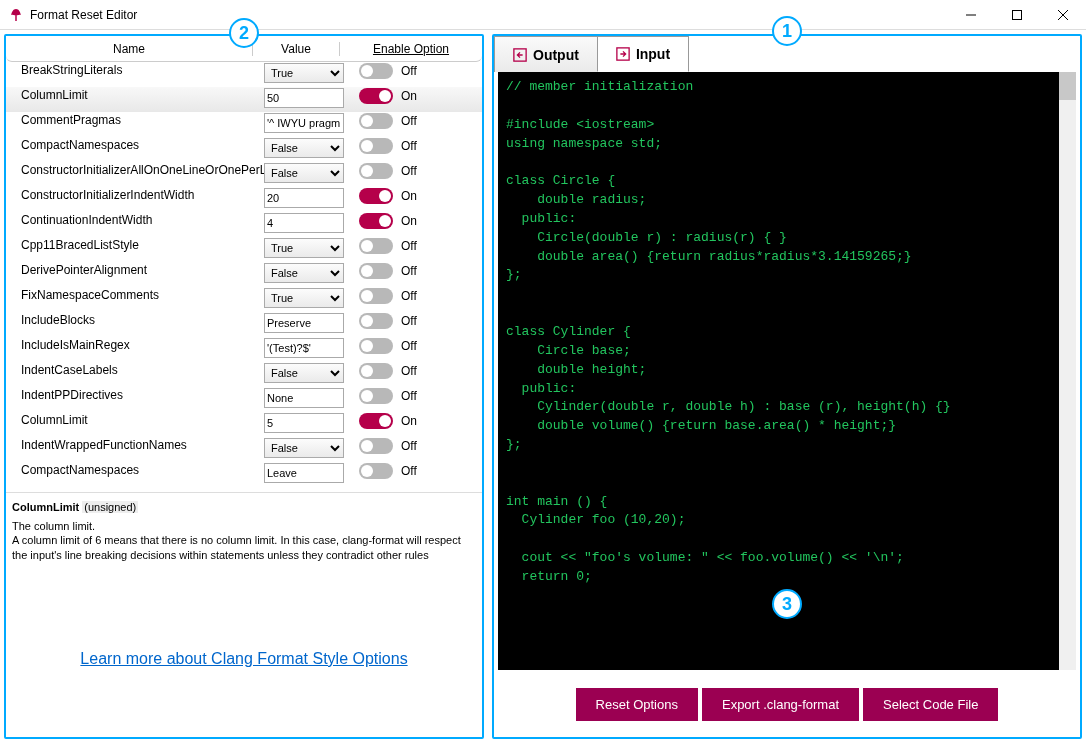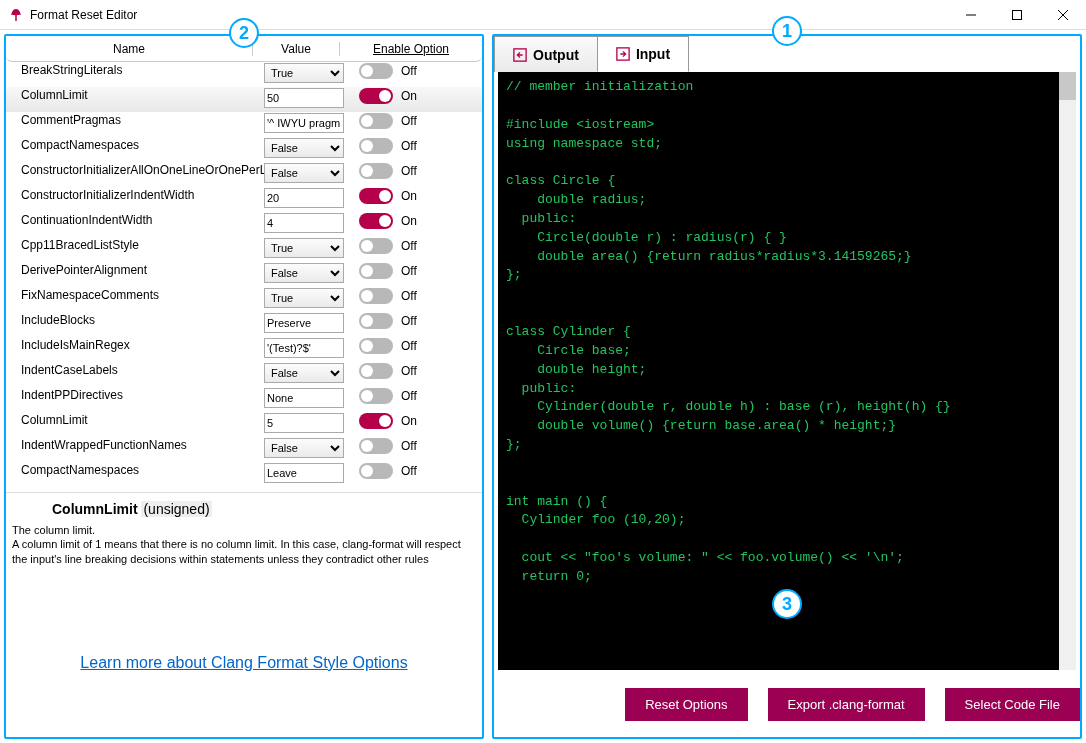--- a/index.html
+++ b/index.html
@@ -25,31 +25,31 @@
 .option-value { width: 86px; padding: 0 3px; }
 .option-value input, .option-value select { width: 100%; height: 20px; font-size: 11px; border: 1px solid #aaa; padding: 0 2px; background: #fff; font-family: inherit; }
 .option-value select { background: linear-gradient(#fcfcfc,#eaeaea); }
 .option-enable { flex: 1; display: flex; align-items: center; padding-left: 12px; gap: 8px; }
 .toggle { width: 34px; height: 16px; border-radius: 10px; background: #b8b8b8; position: relative; }
 .toggle .knob { width: 12px; height: 12px; border-radius: 50%; background: #fff; position: absolute; top: 2px; left: 2px; }
 .toggle.on { background: #b5004a; }
 .toggle.on .knob { left: 20px; }
 .enable-label { font-size: 12px; }
 .detail-panel { padding: 8px 6px; font-size: 12px; border-top: 1px solid #ddd; }
-.detail-title { font-size: 14px; font-weight: 600; margin-bottom: 6px; margin-left: 40px; }
+.detail-title { font-size: 11px; font-weight: 600; margin-bottom: 6px; }
 .detail-title .type { font-weight: 400; background: #eee; padding: 0 2px; }
 .detail-desc { font-size: 11px; line-height: 1.3; }
 .learn-link { text-align: center; margin-top: 80px; padding-bottom: 8px; }
 .learn-link a { color: #0066cc; font-size: 16px; text-decoration: underline; margin-top: 22px; }
 .tabs { display: flex; height: 36px; padding: 0 0; }
 .tab { padding: 6px 18px; display: flex; align-items: center; gap: 6px; font-size: 14px; font-weight: 600; border: 1px solid #999; border-bottom: none; background: linear-gradient(#fafafa,#eaeaea); margin-right: -1px; }
 .tab.active { background: #fff; border-bottom: 1px solid #fff; }
 .tab-icon { width: 14px; height: 14px; }
 .code-area { flex: 1; background: #000; color: #22c55e; font-family: "Consolas","Courier New",monospace; font-size: 13px; padding: 6px 8px; white-space: pre; overflow: auto; line-height: 1.45; position: relative; margin: 0 4px 4px 4px; }
-.buttons-row { display: flex; justify-content: flex-end; gap: 20px; padding: 14px 0 16px 0; }
+.buttons-row { display: flex; justify-content: center; gap: 4px; padding: 14px 0 16px 0; }
 .action-btn { background: #9b0052; color: #fff; border: none; padding: 9px 20px; font-size: 13px; font-family: inherit; }
 .right-wrap { flex: 1; display: flex; flex-direction: column; position: relative; }
 .code-scroll { position: absolute; right: 0; top: 0; bottom: 0; width: 17px; background: #f0f0f0; }
 .code-scroll .thumb { position: absolute; top: 0; width: 17px; height: 28px; background: #c8c8c8; }
 ::-webkit-scrollbar { width: 17px; }
 ::-webkit-scrollbar-track { background: #f0f0f0; }
 ::-webkit-scrollbar-thumb { background: #c8c8c8; }
 </style>
 </head>
 <body>
@@ -261,21 +261,21 @@
           </div>
         </div>
       </div>
     <div class="detail-panel">
       <div class="detail-title">
         <span>ColumnLimit</span>
         <span class="type">(unsigned)</span>
       </div>
       <div class="detail-desc">
         <div>The column limit.</div>
-        <div>A column limit of 1 means that there is no column limit. In this case, clang-format will respect the input's line breaking decisions within statements unless they contradict other rules</div>
+        <div>A column limit of 6 means that there is no column limit. In this case, clang-format will respect the input's line breaking decisions within statements unless they contradict other rules</div>
       </div>
     </div>
     <div class="learn-link">
       <a href="#">Learn more about Clang Format Style Options</a>
     </div>
   </div>
 
   <div class="right-wrap">
     <div class="callout" style="top:-18px;left:50%;transform:translateX(-50%)">1</div>
     <div class="panel-right">

